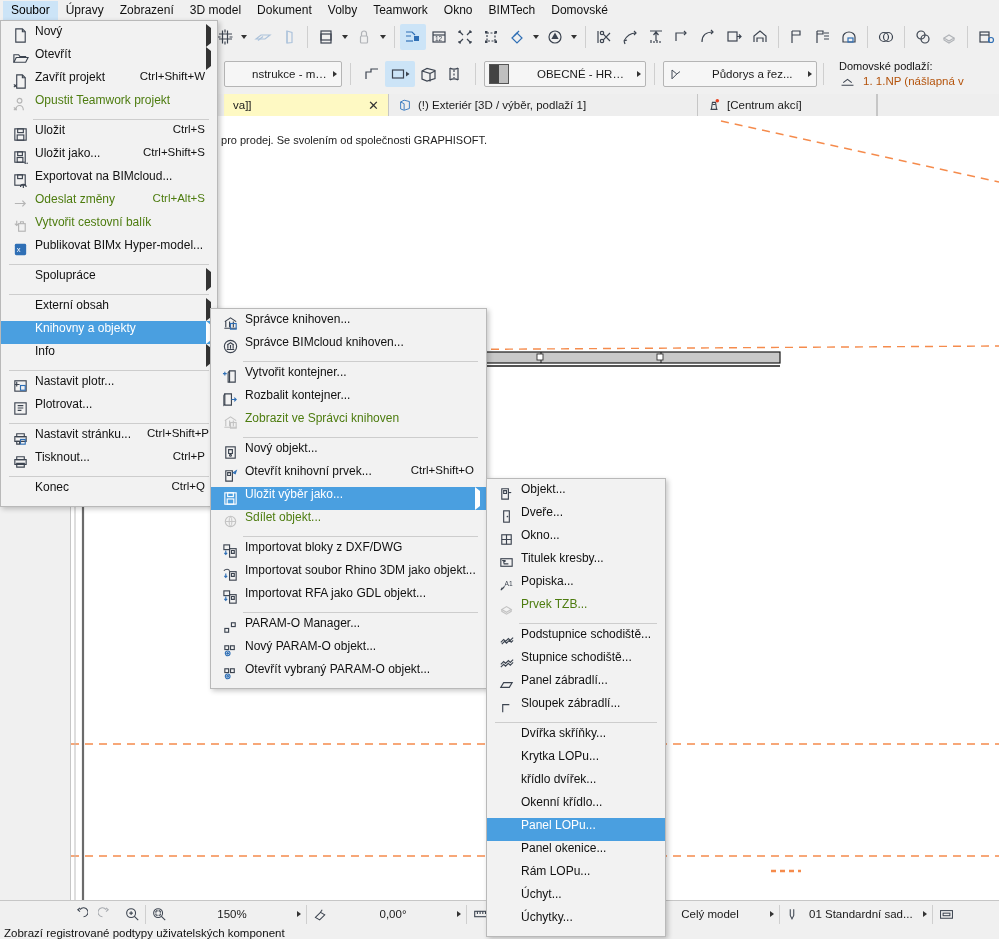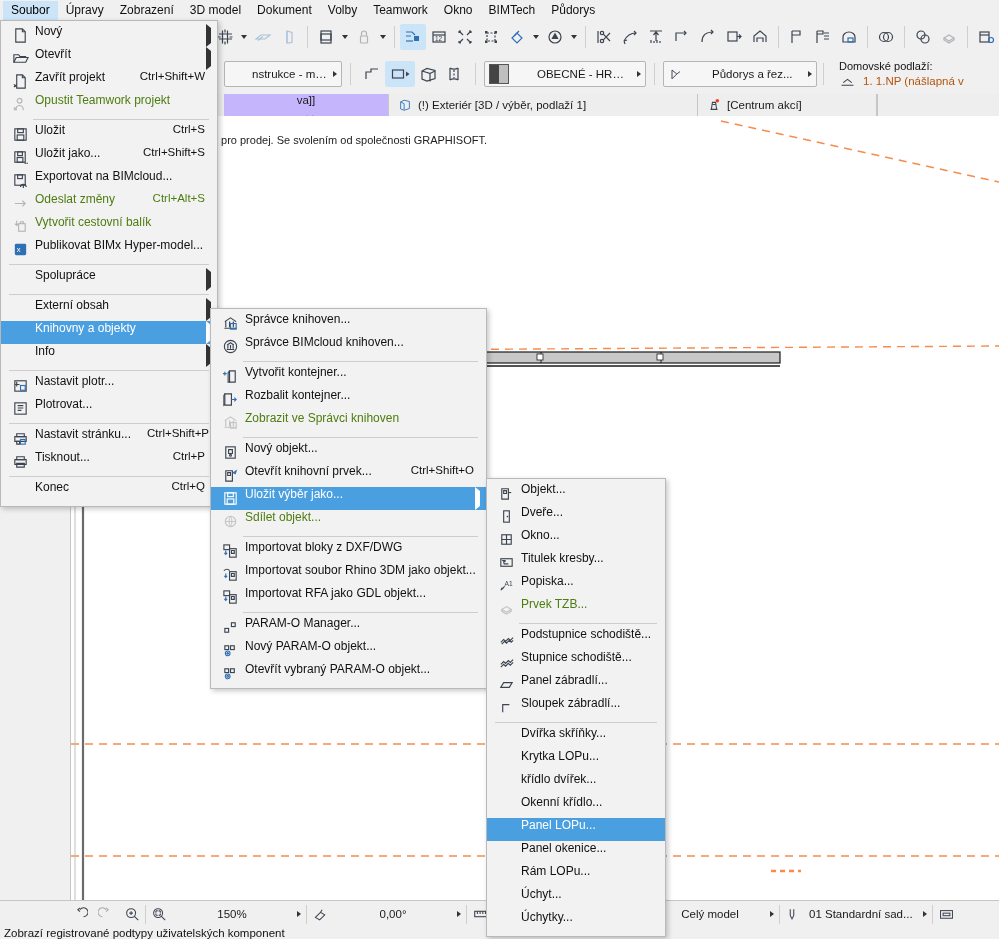--- a/index.html
+++ b/index.html
@@ -40,21 +40,21 @@
   .combo .lbl{white-space:nowrap;overflow:hidden;text-overflow:ellipsis;flex:1;padding-left:23px;}
   .combo .ar{border-left:4px solid #333;border-top:3.5px solid transparent;
              border-bottom:3.5px solid transparent;flex:0 0 auto;}
 
   .homestory{display:flex;flex-direction:column;justify-content:center;height:38px;padding-left:9px;}
   .homestory .t{font-size:11px;color:#111;line-height:14px;}
   .homestory .v{font-size:11.5px;color:#b4530b;line-height:16px;display:flex;align-items:center;gap:7px;}
 
   .tabitem{display:flex;align-items:center;gap:6px;padding:0 9px;font-size:11.5px;
            border-right:1px solid #c6c6c6;background:#eeeeee;white-space:nowrap;}
-  .tabitem.first{background:#c4b5fd;flex-direction:column;}
+  .tabitem.first{background:#fef9c3;}
 
   
   .toolbox{position:absolute;left:0;top:116px;width:71px;height:784px;background:#f0f0f0;
            border-right:1px solid #c6c6c6;box-sizing:border-box;}
   .tgrid{display:flex;flex-wrap:wrap;padding-top:2px;}
   .tcell{width:35px;height:31px;display:flex;align-items:center;justify-content:center;}
   .tbheader{display:flex;align-items:center;gap:5px;height:22px;padding-left:5px;
             background:#e1e1e1;font-size:11px;font-weight:bold;color:#333;white-space:nowrap;overflow:hidden;}
   .tbheader .tri{border-left:4px solid transparent;border-right:4px solid transparent;border-top:5px solid #444;}
 
@@ -102,21 +102,21 @@
   <div class="menubar">
     <div class="mi active">Soubor</div>
     <div class="mi">Úpravy</div>
     <div class="mi">Zobrazení</div>
     <div class="mi">3D model</div>
     <div class="mi">Dokument</div>
     <div class="mi">Volby</div>
     <div class="mi">Teamwork</div>
     <div class="mi">Okno</div>
     <div class="mi">BIMTech</div>
-    <div class="mi">Půdorys</div>
+    <div class="mi">Domovské</div>
   </div>
 
   <div class="tbrow1">
     <div style="width:224px"></div>
     <div class="tbtn sel">
       <svg width="20" height="20" viewBox="0 0 20 20">
           <path class="ico" d="M5 3l0 6 2-2 1.6 3 1.4-.8L8.5 6.3 11 6z" fill="#3c4450"></path>
           <rect class="ico" x="4" y="10.5" width="12" height="7"></rect>
           <text x="6" y="16" font-size="6" fill="#3c4450" stroke="none" font-family="Liberation Sans">XY</text>
         </svg>

